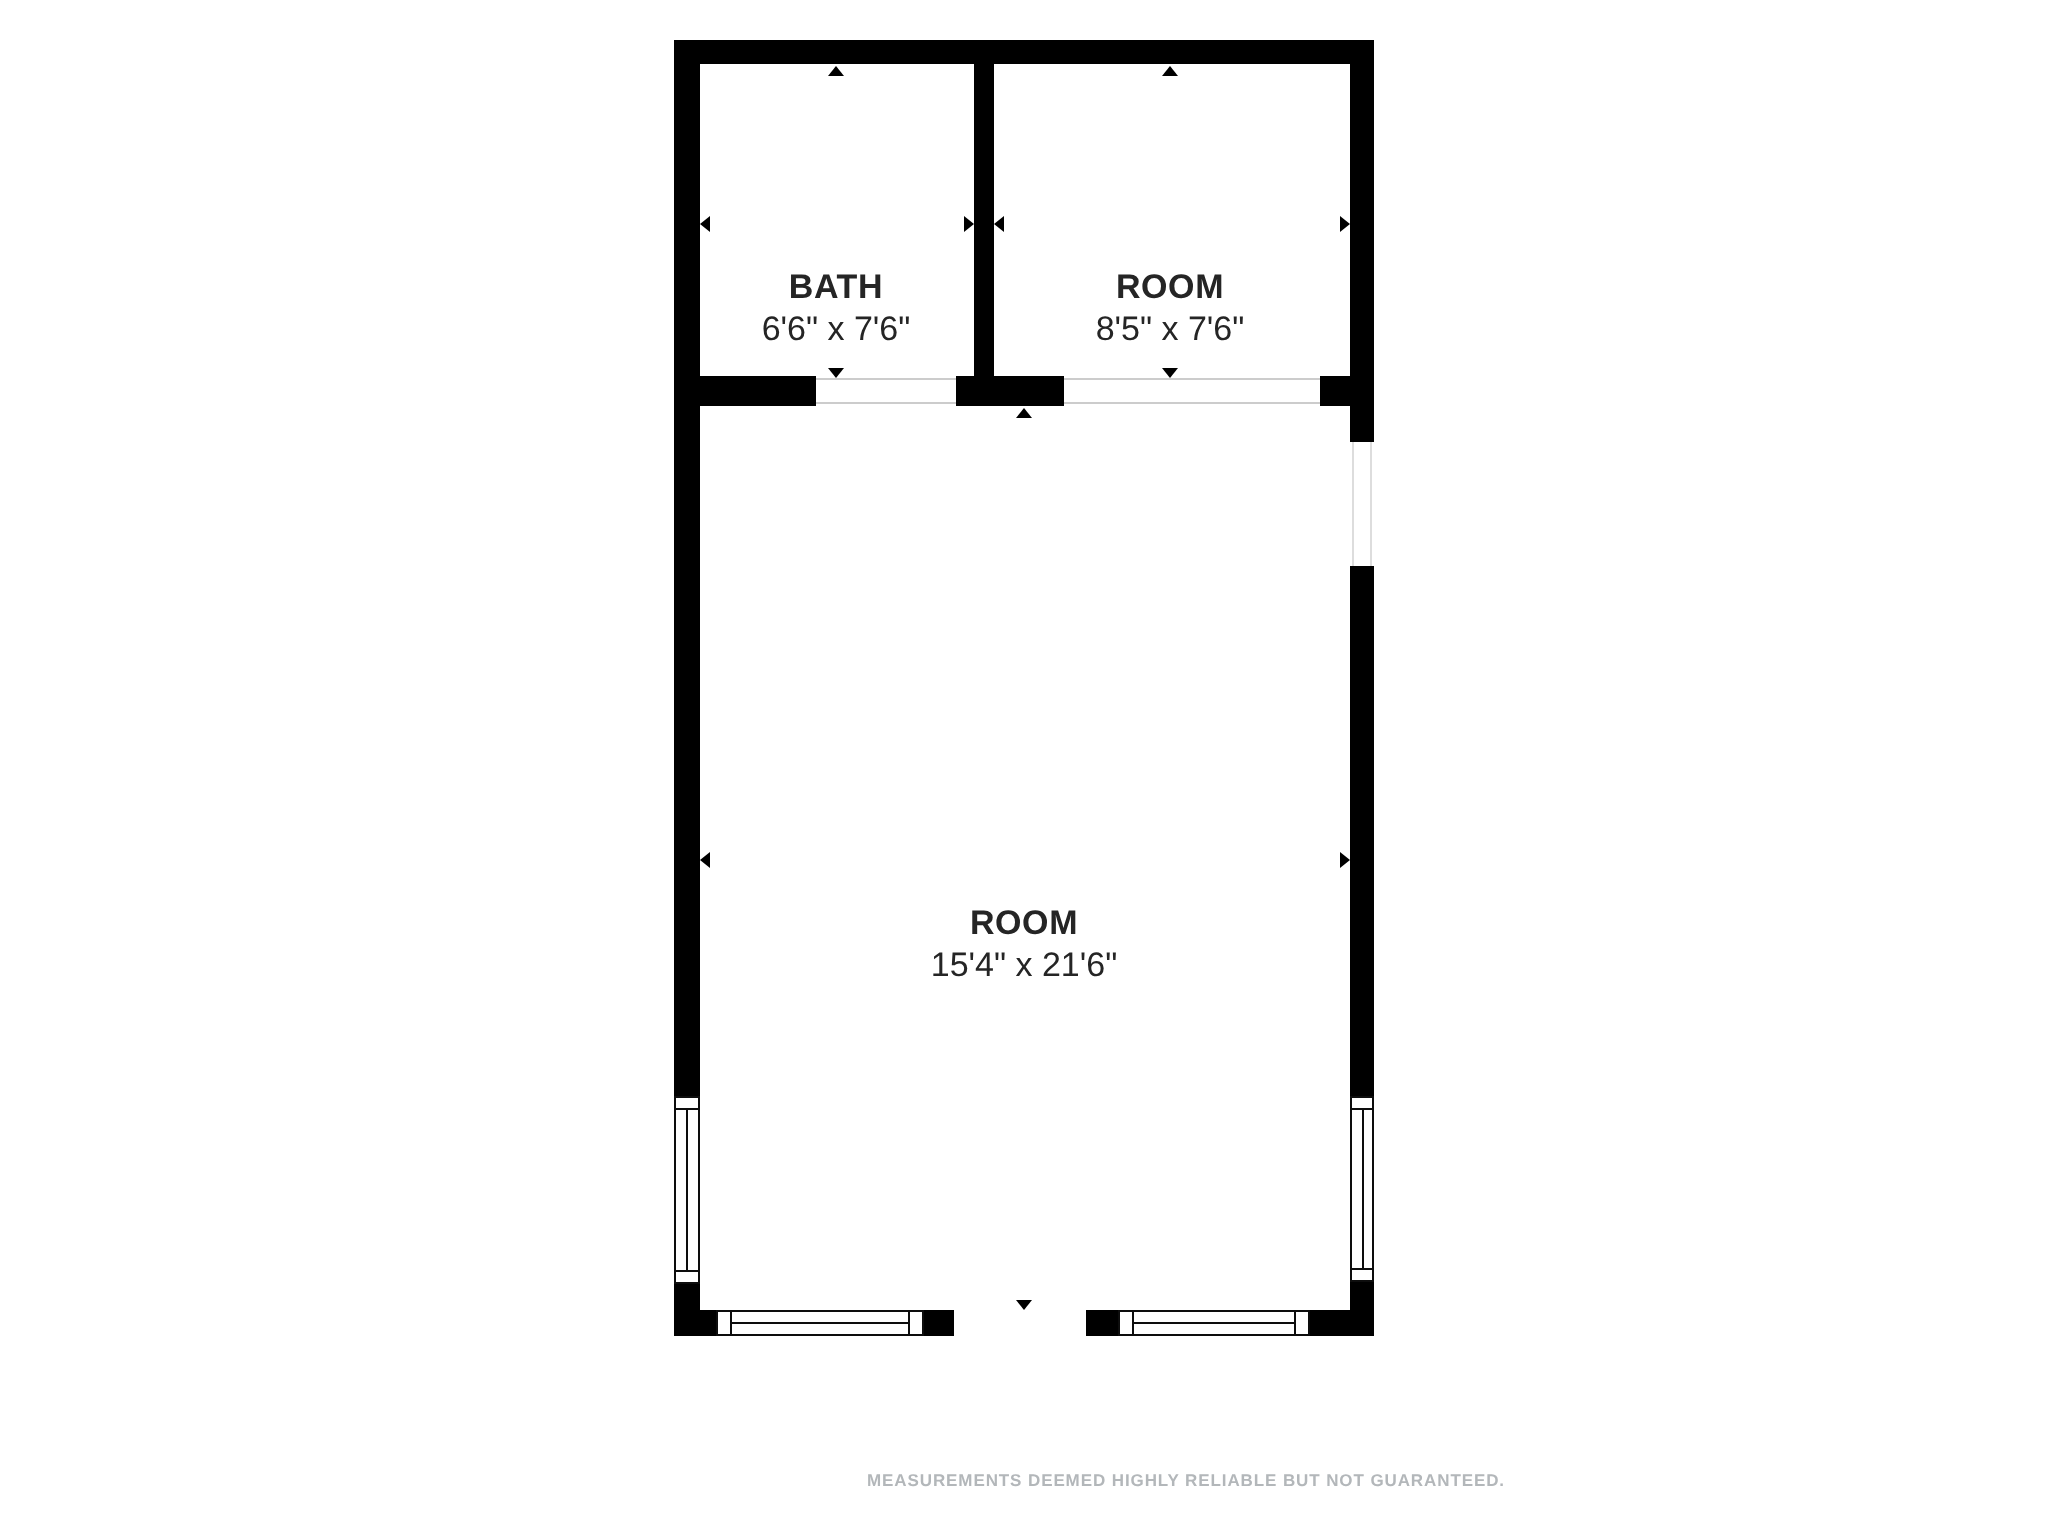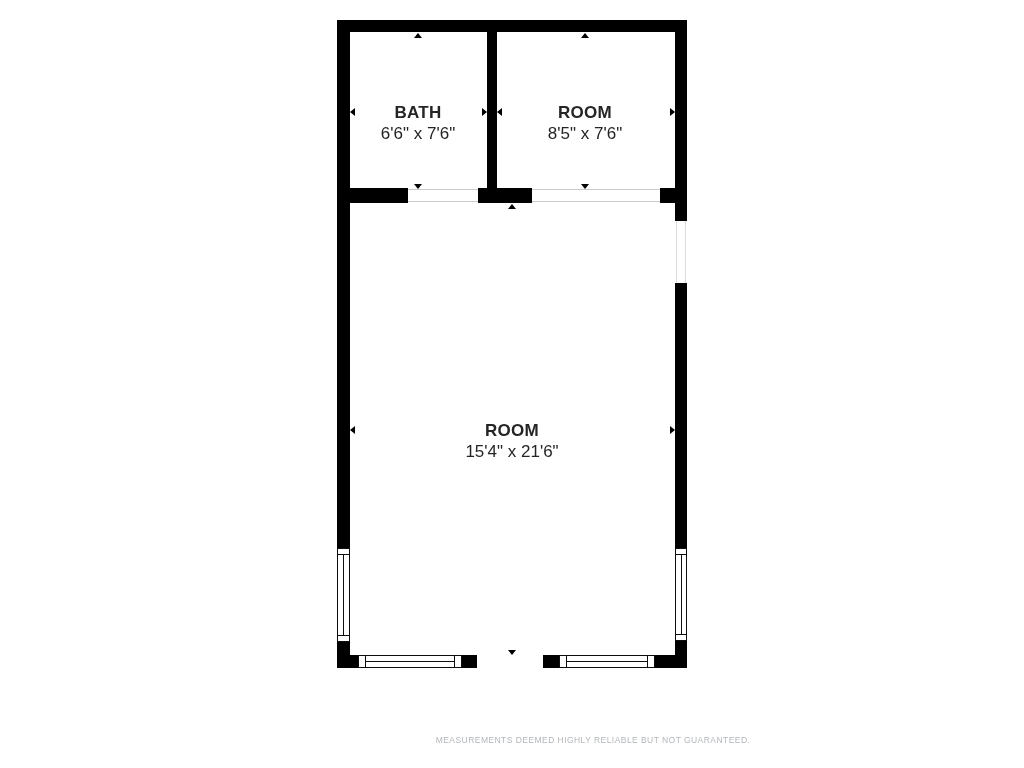--- a/index.html
+++ b/index.html
@@ -20,25 +20,25 @@
   .window.h i{position:absolute;top:0;bottom:0;width:1px;background:#0d0d0d;}
   .window.h i.c1{left:6px}.window.h i.c2{right:6px}
   
   .ar{position:absolute;width:0;height:0;}
   .ar.up{border-left:4px solid transparent;border-right:4px solid transparent;border-bottom:5px solid #000;}
   .ar.down{border-left:4px solid transparent;border-right:4px solid transparent;border-top:5px solid #000;}
   .ar.left{border-top:4px solid transparent;border-bottom:4px solid transparent;border-right:5px solid #000;}
   .ar.right{border-top:4px solid transparent;border-bottom:4px solid transparent;border-left:5px solid #000;}
   
   .room-label{position:absolute;transform:translateX(-50%);text-align:center;color:#252525;white-space:nowrap;}
-  .room-label .rname{font-size:17px;font-weight:600;line-height:21px;letter-spacing:.3px;}
+  .room-label .rname{font-size:17px;font-weight:600;line-height:21px;letter-spacing:.3px;margin-top:31px;}
   .room-label .rdims{font-size:17px;font-weight:400;line-height:21px;}
   
   .disclaimer{position:absolute;left:593px;top:740px;transform:translate(-50%,-50%);
-    font-size:8.5px;letter-spacing:.45px;color:#b3b7ba;white-space:nowrap;font-weight:400;}
+    font-size:8.5px;letter-spacing:.45px;color:#b3b7ba;white-space:nowrap;font-weight:700;}
 </style>
 </head>
 <body>
 
 <div class="plan">
 
   <div class="wall" style="left:337px;top:20px;width:350px;height:12px"></div>
   <div class="wall" style="left:337px;top:32px;width:13px;height:516px"></div>
   <div class="wall" style="left:337px;top:642px;width:13px;height:26px"></div>
   <div class="wall" style="left:675px;top:32px;width:12px;height:189px"></div>

